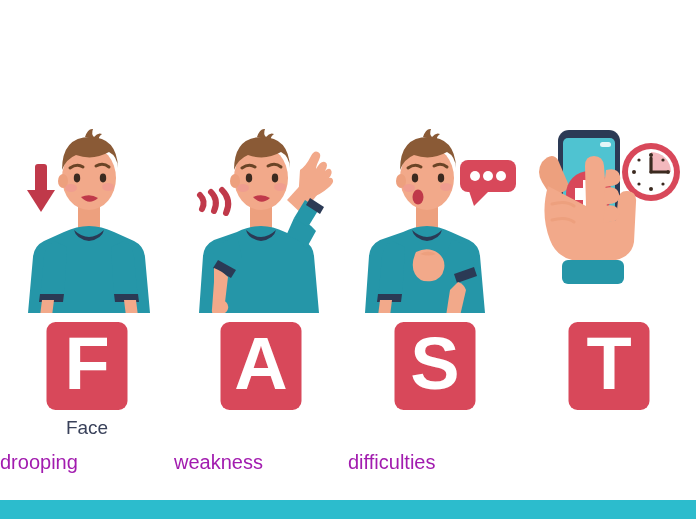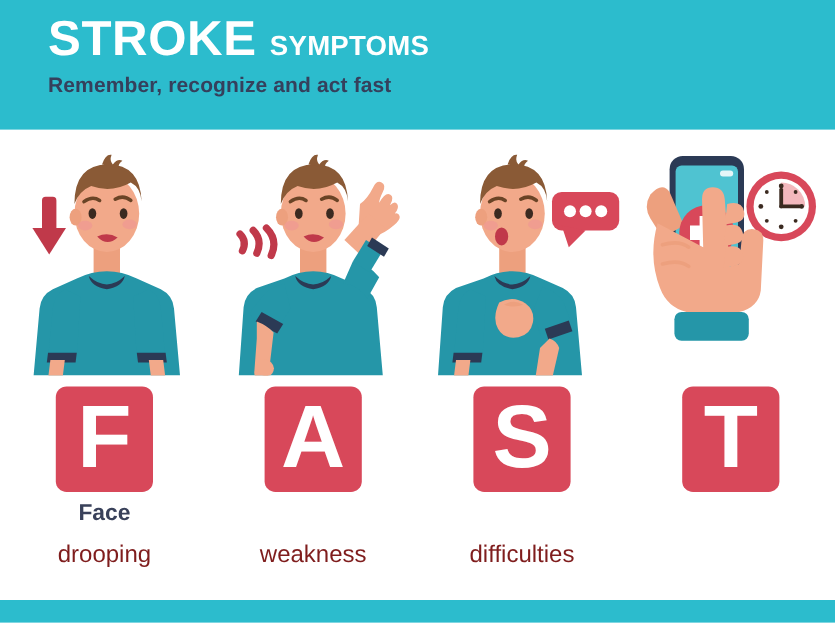--- a/index.html
+++ b/index.html
@@ -26,36 +26,29 @@
   .art svg{position:absolute;left:50%;transform:translateX(-50%);top:0;}
 
   
   .tile{position:absolute;top:214px;left:50%;transform:translateX(-50%);
         width:81px;height:88px;background:#d8485a;border-radius:9px;
         display:flex;align-items:center;justify-content:center;}
   .tile-letter{font-size:74px;font-weight:bold;color:#ffffff;line-height:1;
                margin-top:-4px;letter-spacing:0;}
 
   .cap-bold{position:absolute;top:310px;left:0;width:100%;text-align:center;
-            font-size:19px;font-weight:bold;color:#39415a;line-height:1;}
-  .cap-reg{position:absolute;top:344px;left:0;width:100%;text-align:center;
-           font-size:20px;font-weight:normal;color:#7f1d1d;line-height:1;}
+            font-size:19px;font-weight:normal;color:#39415a;line-height:1;}
+  .cap-reg{position:absolute;top:344px;left:0;width:100%;text-align:left;
+           font-size:20px;font-weight:normal;color:#a21caf;line-height:1;}
 </style>
 </head>
 <body>
 
 <div class="page">
 
-  <div class="header">
-    <div class="title-row">
-      <span class="title-main">STROKE</span>
-      <span class="title-sub">SYMPTOMS</span>
-    </div>
-    <div class="subtitle">Remember, recognize and act fast</div>
-  </div>
 
   <div class="cols">
 
     <div class="col">
       <div class="art">
         <svg width="170" height="205" viewBox="0 0 170 205">
 
           <g>
             <rect x="33" y="56" width="12" height="32" rx="3" fill="#c0394a"></rect>
             <path d="M25 82 L53 82 L39 104 Z" fill="#c0394a"></path>

